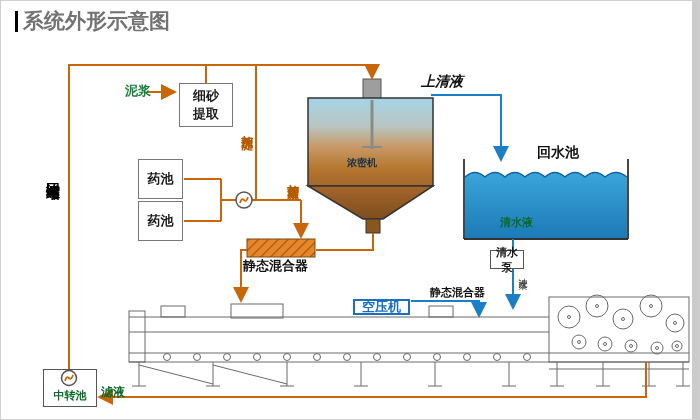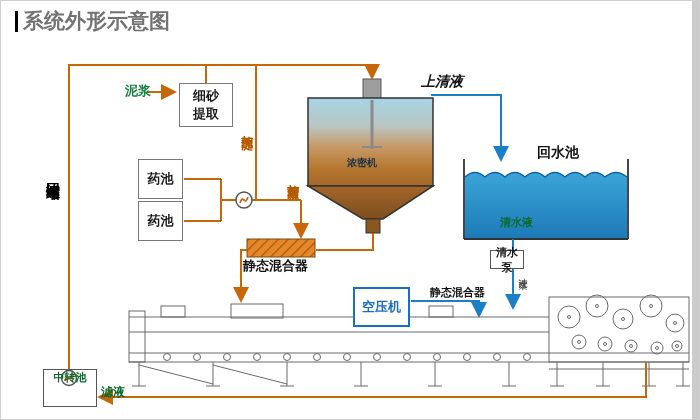--- a/index.html
+++ b/index.html
@@ -15,21 +15,21 @@
     position:absolute; left:14px; top:6px; z-index:2;
     font-size:21px; font-weight:bold; color:#737373; display:flex; align-items:center;
   }
   .tbar { display:inline-block; width:3px; height:21px; background:#000; margin-right:5px; }
   .box {
     position:absolute; z-index:2; border:1px solid #777; background:#fff;
     display:flex; flex-direction:column; align-items:center; justify-content:center;
     font-weight:bold; color:#1a1a1a; text-align:center; box-sizing:border-box;
   }
   .box-compressor { border:2px solid #1a6fc4; color:#1a6fc4; font-size:13px; }
-  .box-transfer { background:transparent; justify-content:flex-start; padding-bottom:3px; border-color:#555; }
+  .box-transfer { background:transparent; justify-content:flex-end; padding-bottom:3px; border-color:#555; }
   .edge-strip { position:absolute; right:0; top:0; width:7px; height:420px; background:#cbcbcb; z-index:3; }
 </style>
 </head>
 <body>
 
 <div class="stage">
 
   <svg class="layer-svg" width="700" height="420" viewBox="0 0 700 420">
     <defs>
       <linearGradient id="tankGrad" x1="0" y1="0" x2="0" y2="1">
@@ -215,21 +215,21 @@
   <div class="lbl" style="left:499px; top:179px; font-size:11px; color:#0a6a2a;margin-top:36px;">清水液</div>
 
   <div class="box" style="left:489px; top:249px; width:34px; height:19px; font-size:11px; border-color:#555;">
     <span>清水泵</span>
   </div>
 
   <div class="lbl vtext" style="left:516px; top:270px; font-size:9px; color:#444; font-weight:normal;">冲洗水泵</div>
 
   <div class="lbl" style="left:242px; top:258px; font-size:13px;">静态混合器</div>
 
-  <div class="box box-compressor" style="left:352px; top:286px; width:57px; height:40px;">
+  <div class="box box-compressor" style="left:352px; top:298px; width:57px; height:16px;">
     <span>空压机</span>
   </div>
 
   <div class="lbl" style="left:429px; top:285px; font-size:11px;">静态混合器</div>
 
   <div class="lbl vtext" style="left:44px; top:170px; font-size:14px; color:#000;">回浓缩罐</div>
 
   <div class="box box-transfer" style="left:42px; top:368px; width:54px; height:38px;">
     <span style="color:#0a6a2a; font-size:11px;">中转池</span>
   </div>

